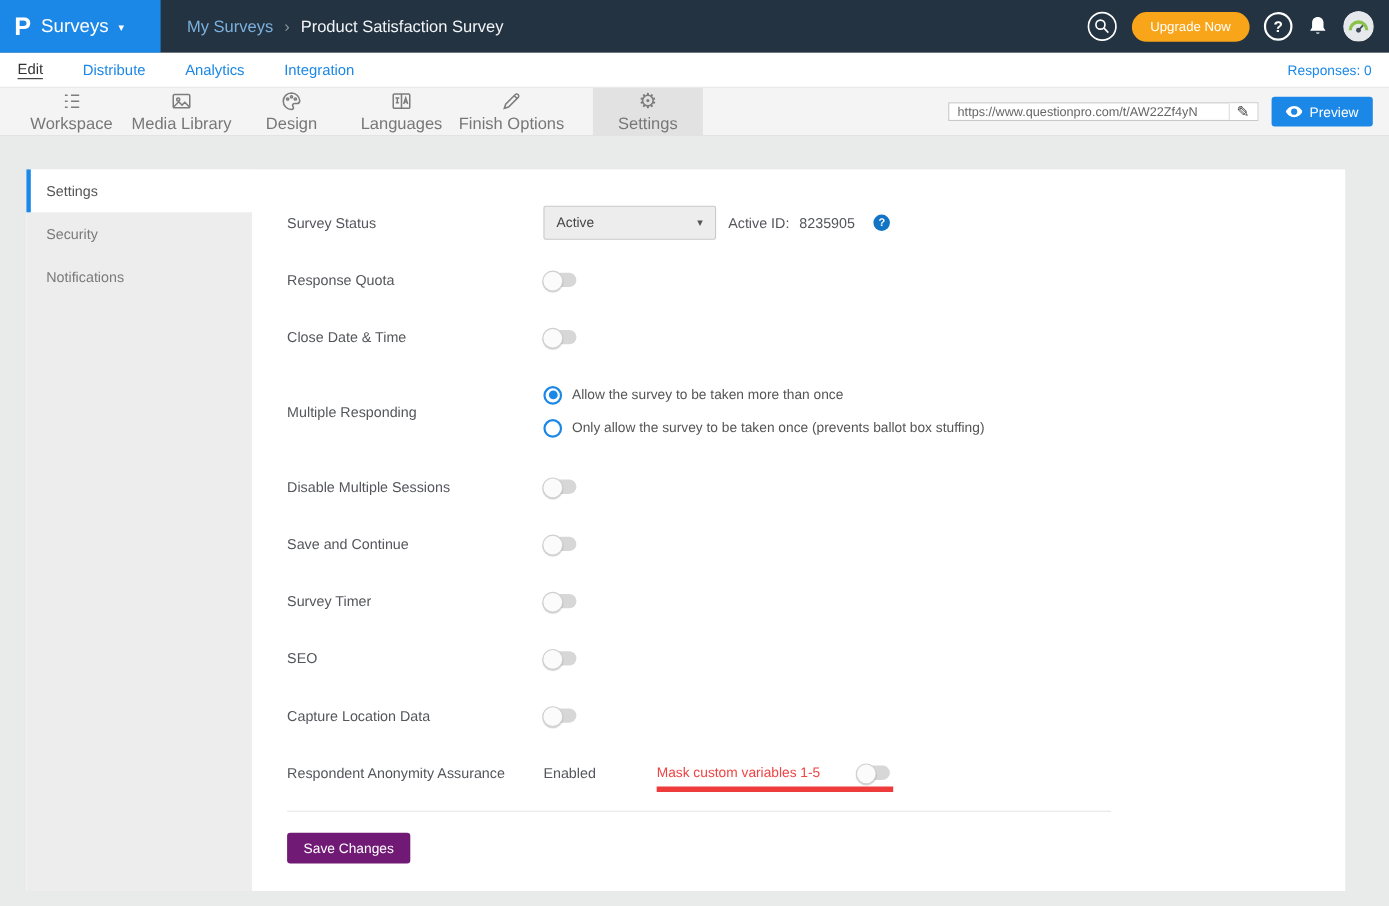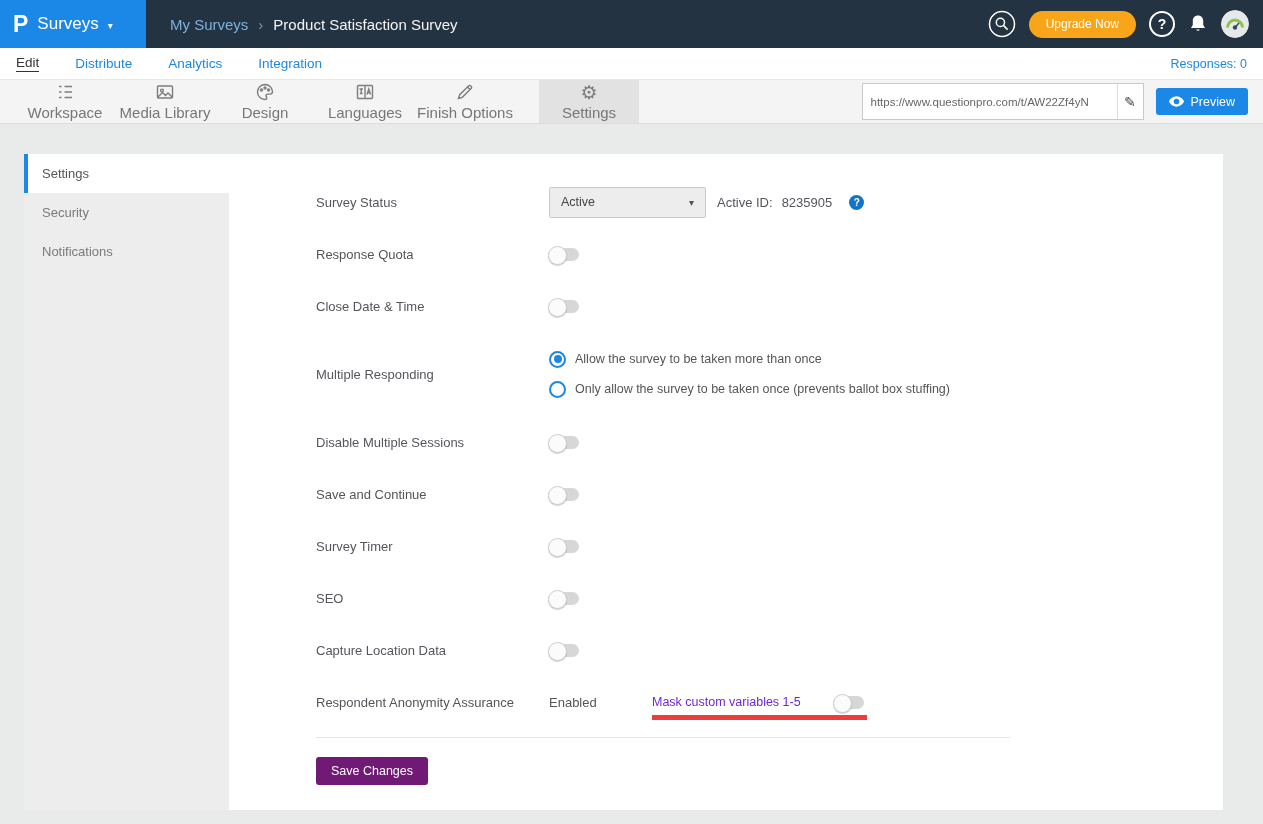--- a/index.html
+++ b/index.html
@@ -63,21 +63,21 @@
   .tool-item {
     width:100px; display:flex; flex-direction:column; align-items:center;
     justify-content:center; gap:2px; cursor:pointer;
   }
   .tool-item.active { background:#e2e2e2; margin-left:24px; }
   .tool-icon { height:20px; display:flex; align-items:center; justify-content:center; }
   .tool-icon svg { stroke:#7d7d7d; fill:none; stroke-width:1.4; }
   .tool-icon .gear-glyph { font-size:19px; color:#7d7d7d; line-height:19px; }
   .tool-label { font-size:15px; color:#777; }
   .toolbar-right { margin-left:auto; display:flex; align-items:center; gap:12px; padding-right:15px; }
-  .url-box { display:flex; width:282px; height:37px; background:#fff; border:1px solid #c9c9c9; }
+  .url-box { display:flex; width:282px; height:17px; background:#fff; border:1px solid #c9c9c9; }
   .url-box input {
     flex:1; min-width:0; border:none; outline:none; font-size:11.5px; color:#666;
     padding:0 8px; background:transparent; font-family:"Liberation Sans", sans-serif;
   }
   .url-edit {
     width:26px; border:none; border-left:1px solid #ddd; background:#fff;
     color:#444; font-size:14px; cursor:pointer; font-family:"DejaVu Sans", sans-serif;
   }
   .preview-btn {
     height:27px; background:#1b87e6; color:#fff; border:none; border-radius:3px;
@@ -89,21 +89,21 @@
   .content { position:absolute; top:124px; bottom:0; left:0; right:0; background:#e9eaea; }
   .card { position:absolute; left:24px; top:30px; width:1199px; height:656px; background:#fff; }
   .side { position:absolute; left:0; top:0; bottom:0; width:205px; background:#ededed; }
   .side-item {
     height:39px; display:flex; align-items:center; padding-left:18px;
     color:#7a7a7a; font-size:13px; cursor:pointer;
   }
   .side-item.active { background:#fff; color:#555; border-left:4px solid #1b87e6; padding-left:14px; }
 
   .main { position:absolute; left:205px; top:0; right:0; bottom:0; }
-  .rows { padding:22px 0 0 87px; }
+  .rows { padding:22px 0 0 32px; }
   .row { height:52px; display:flex; align-items:center; }
   .row.tall { height:84px; }
   .row .label { width:233px; flex-shrink:0; color:#54565b; font-size:13px; }
 
   .dropdown {
     width:157px; height:31px; background:#ededed; border:1px solid #c9c9c9; border-radius:2px;
     display:flex; align-items:center; padding:0 11px; font-size:12.5px; color:#444; cursor:pointer;
   }
   .dd-caret { margin-left:auto; font-size:10px; color:#555; font-family:"DejaVu Sans", sans-serif; }
   .survey-id-label { margin-left:11px; color:#54565b; }
@@ -129,21 +129,21 @@
   .radio {
     width:17px; height:17px; border:2px solid #1b87e6; border-radius:50%;
     position:relative; flex-shrink:0; background:#fff;
   }
   .radio.selected::after {
     content:""; position:absolute; inset:2.5px; background:#1b87e6; border-radius:50%;
   }
 
   .row.anon { position:relative; }
   .anon-status { width:103px; color:#54565b; font-size:13px; flex-shrink:0; }
-  .mask-label { width:182px; color:#6d28d9; font-size:12.5px; flex-shrink:0; }
+  .mask-label { width:182px; color:#ef4444; font-size:12.5px; flex-shrink:0; }
   .red-underline { position:absolute; left:336px; top:39px; width:215px; height:5px; background:#ee3b3b; }
 
   .divider { height:1px; background:#e6e6e6; margin:9px 213px 0 0; }
   .save-btn {
     margin-top:19px; background:#701a75; color:#fff; border:none; border-radius:3px;
     height:28px; padding:0 15px; font-size:12.5px; cursor:pointer;
     font-family:"Liberation Sans", sans-serif;
   }
 </style>
 </head>

